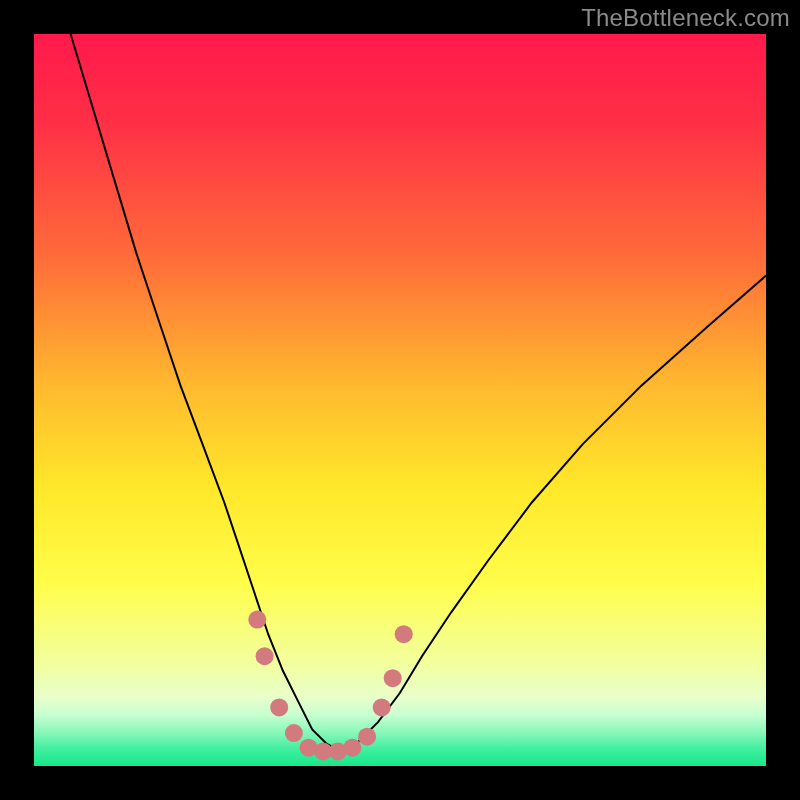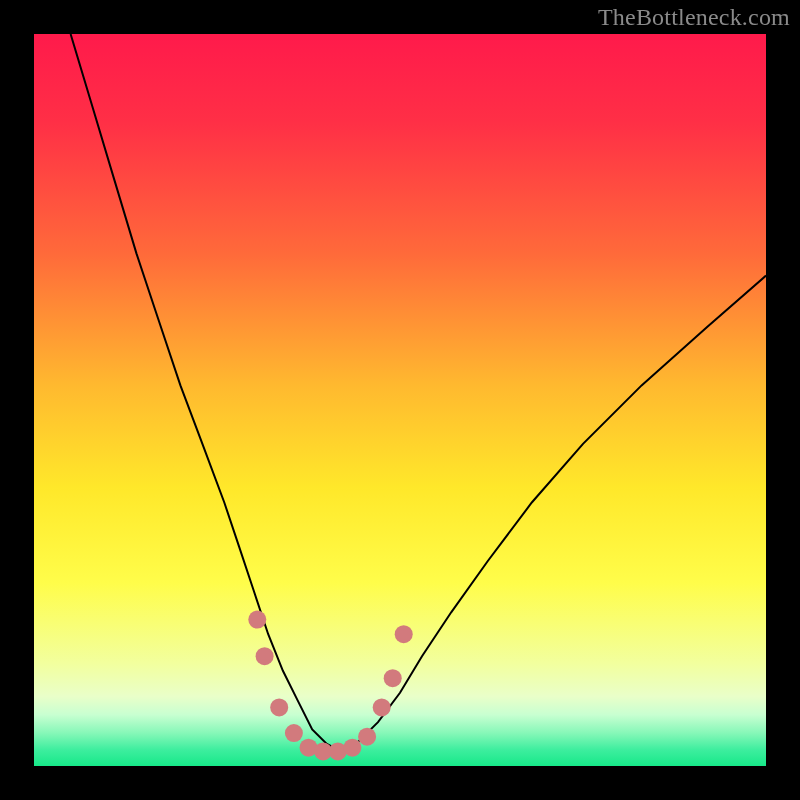--- a/index.html
+++ b/index.html
@@ -21,21 +21,21 @@
     left: 34px;
     top: 34px;
     width: 732px;
     height: 732px;
     overflow: hidden;
   }
   .watermark {
     position: absolute;
     top: 4px;
     right: 10px;
-    font-family: Liberation Serif, serif;
+    font-family: Liberation Sans, sans-serif;
     font-size: 24px;
     font-weight: 500;
     color: #8a8a8a;
     letter-spacing: 0.2px;
     z-index: 10;
   }
   svg { display: block; }
 </style>
 </head>
 <body>

